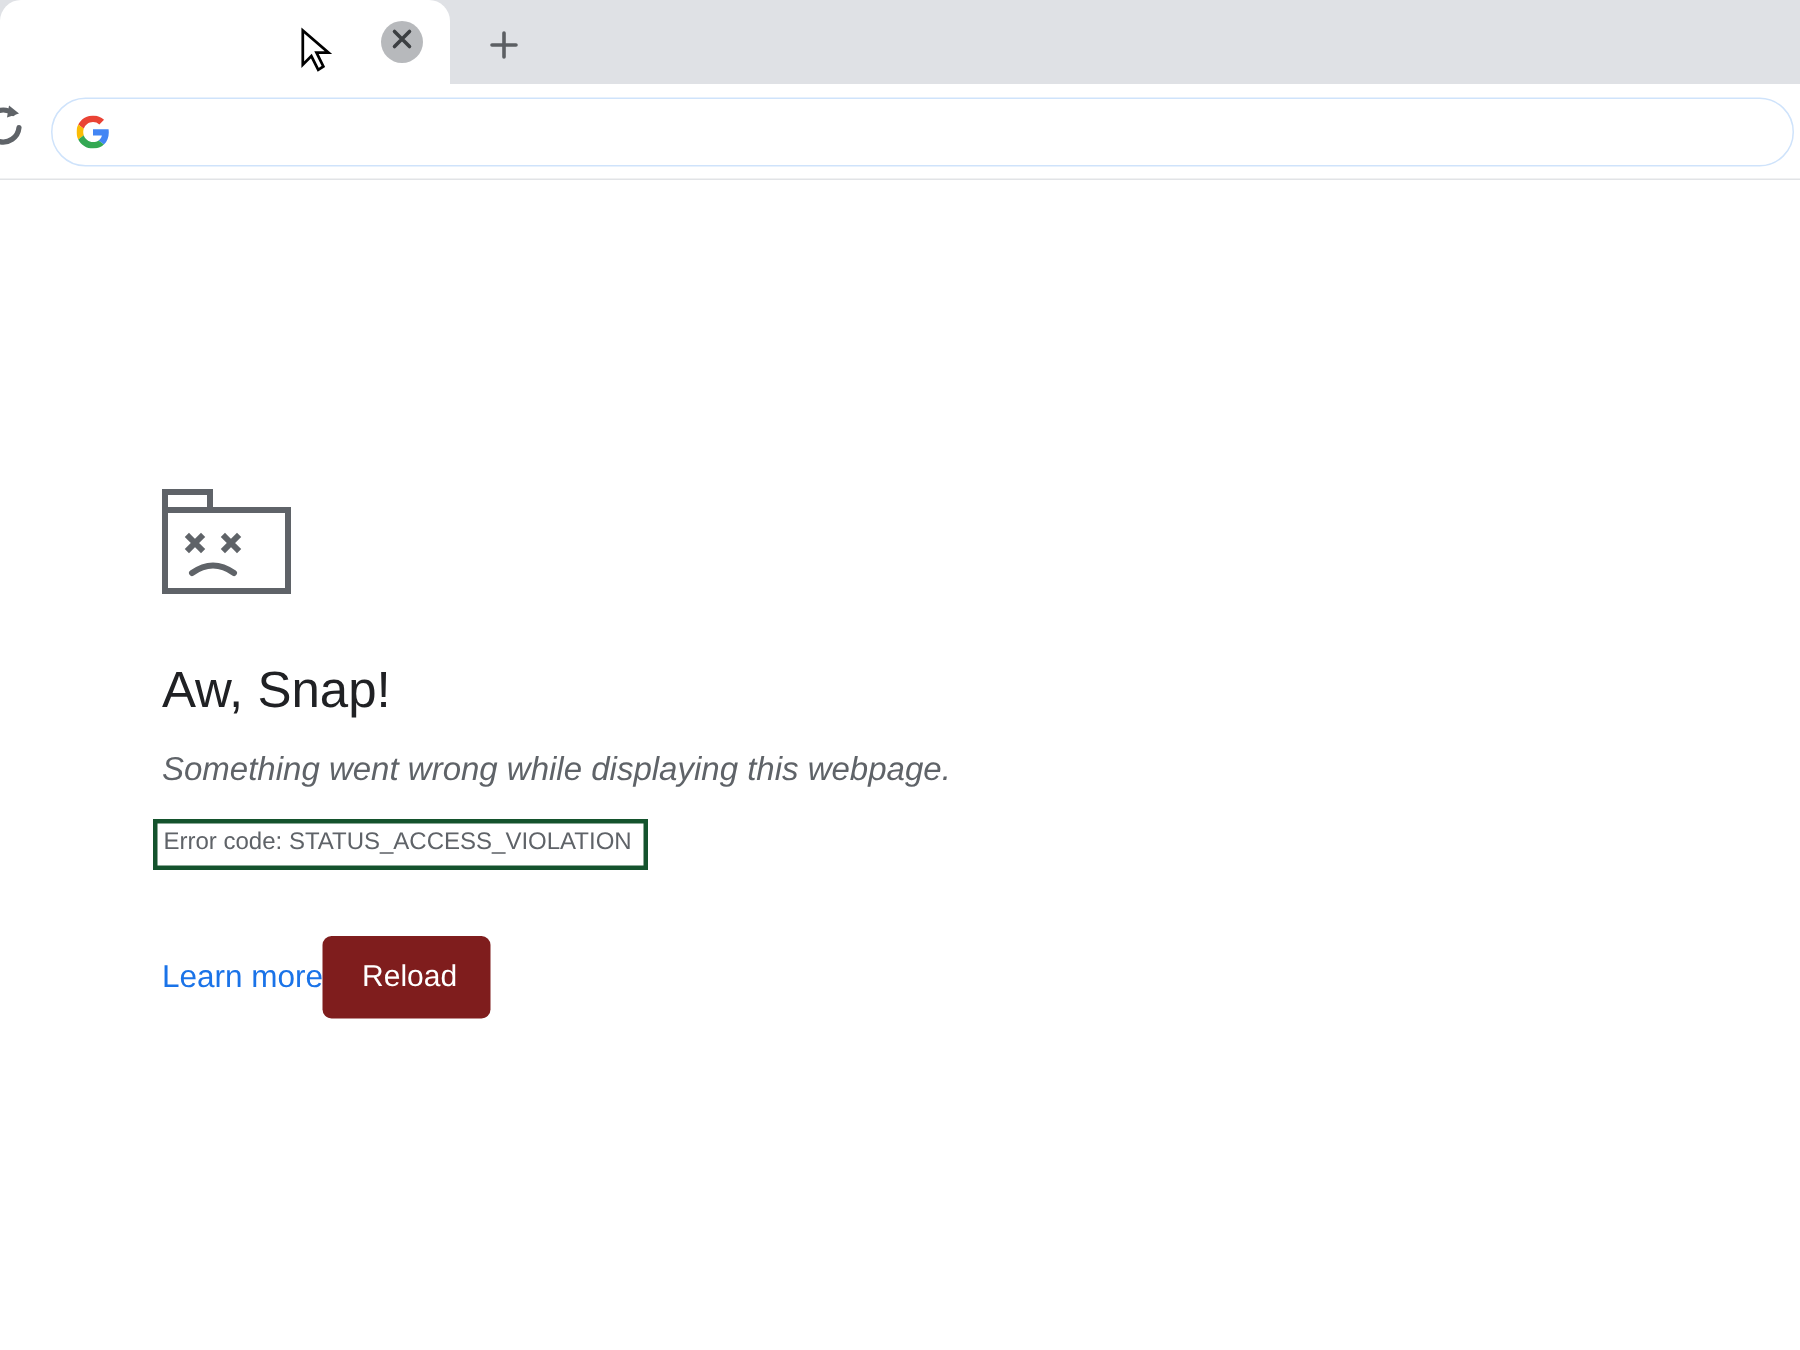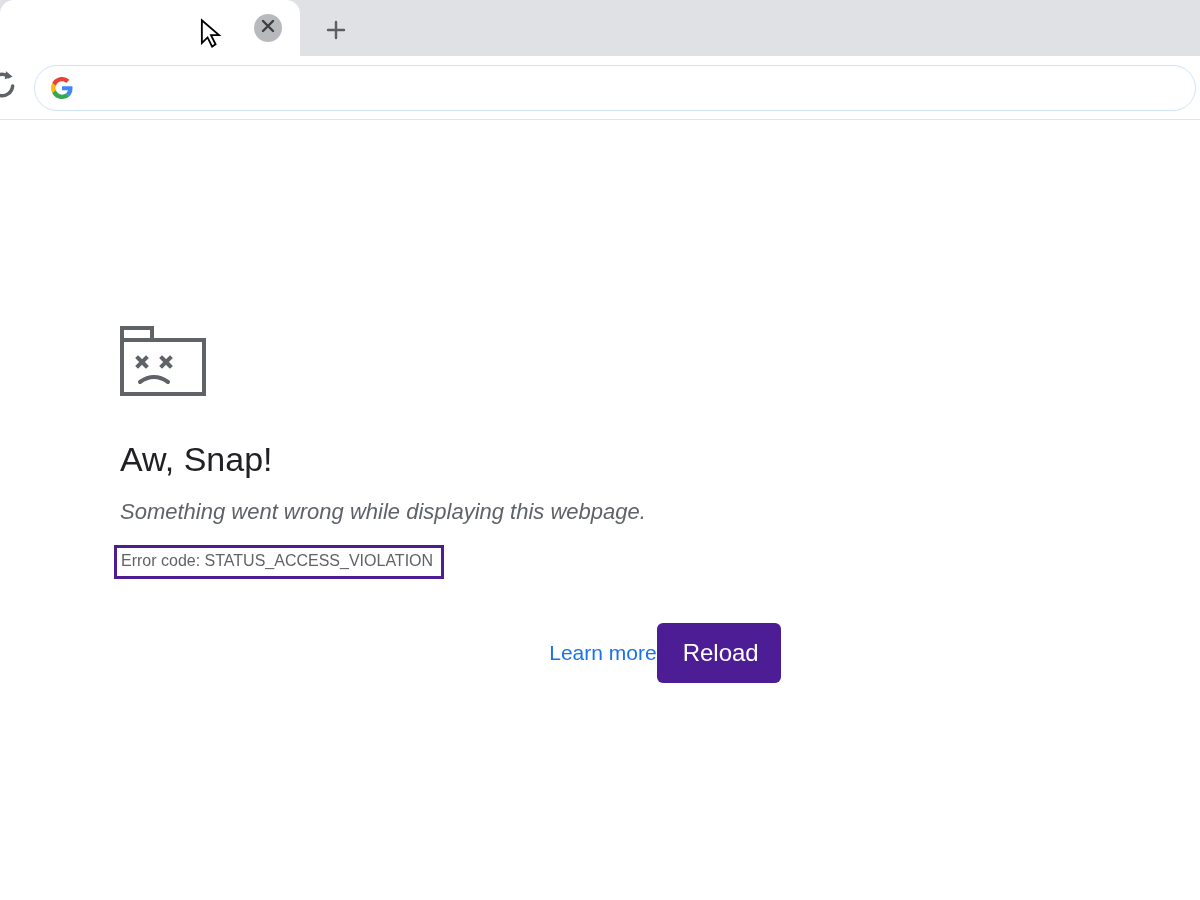--- a/index.html
+++ b/index.html
@@ -85,66 +85,66 @@
     .omnibox input {
       flex: 1;
       border: none;
       outline: none;
       font-size: 17px;
       color: #202124;
       background: transparent;
     }
     .content {
       position: absolute;
-      left: 120px;
+      left: 108px;
       top: 322px;
       width: 1060px;
     }
     .dead-folder { margin-bottom: 34px; margin-left: -2px; }
     .dead-folder svg { width: 92px; height: 80px; }
     .heading {
       font-size: 34px;
       font-weight: 400;
       color: #202124;
       margin-bottom: 20px;
     }
     .subtext {
       font-size: 22px;
       color: #5f6368;
       font-weight: 400;
       margin-bottom: 20px;
       font-style: italic;
     }
     .errorcode-wrap {
       display: inline-block;
-      border: 3px solid #4c1d95;
+      border: 3px solid #14532d;
       padding: 4px 8px 6px 4px;
       margin-left: -6px;
       margin-bottom: 44px;
     }
     .errorcode {
       font-size: 16px;
       color: #5f6368;
     }
     .actions {
       display: flex;
       align-items: center;
-      justify-content: center;
+      justify-content: flex-start;
       width: 1062px;
     }
     .learn {
       font-size: 21px;
       color: #1a73e8;
       text-decoration: none;
       cursor: pointer;
     }
     .reload-btn {
-      background: #4c1d95;
+      background: #7f1d1d;
       color: #fff;
-      font-size: 24px;
+      font-size: 20px;
       font-weight: 500;
       border: none;
       border-radius: 6px;
       padding: 16px 22px 16px 26px;
       cursor: pointer;
       margin-right: -28px;
     }
     .cursor {
       position: absolute;
       left: 198px;

